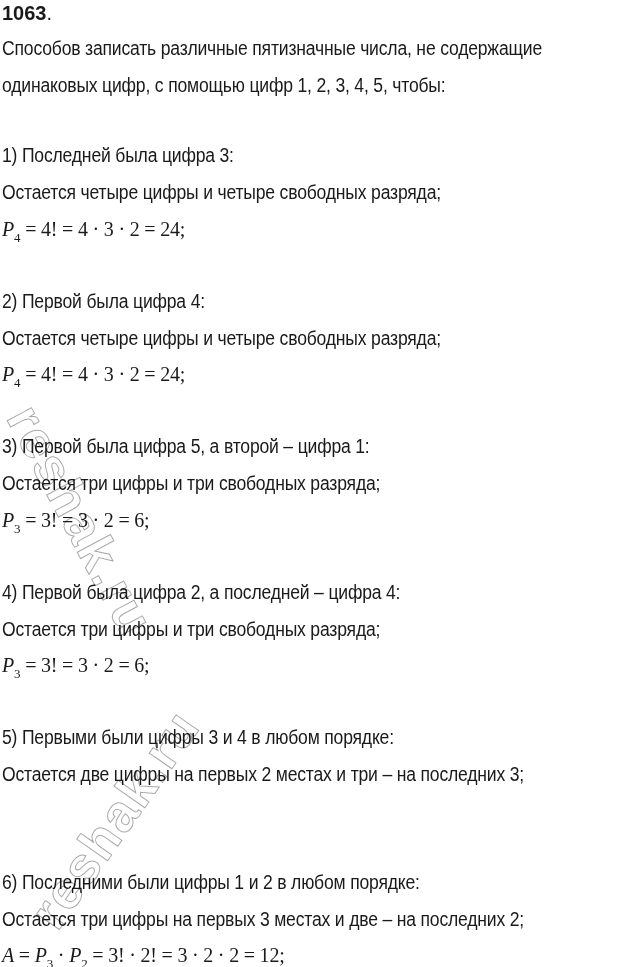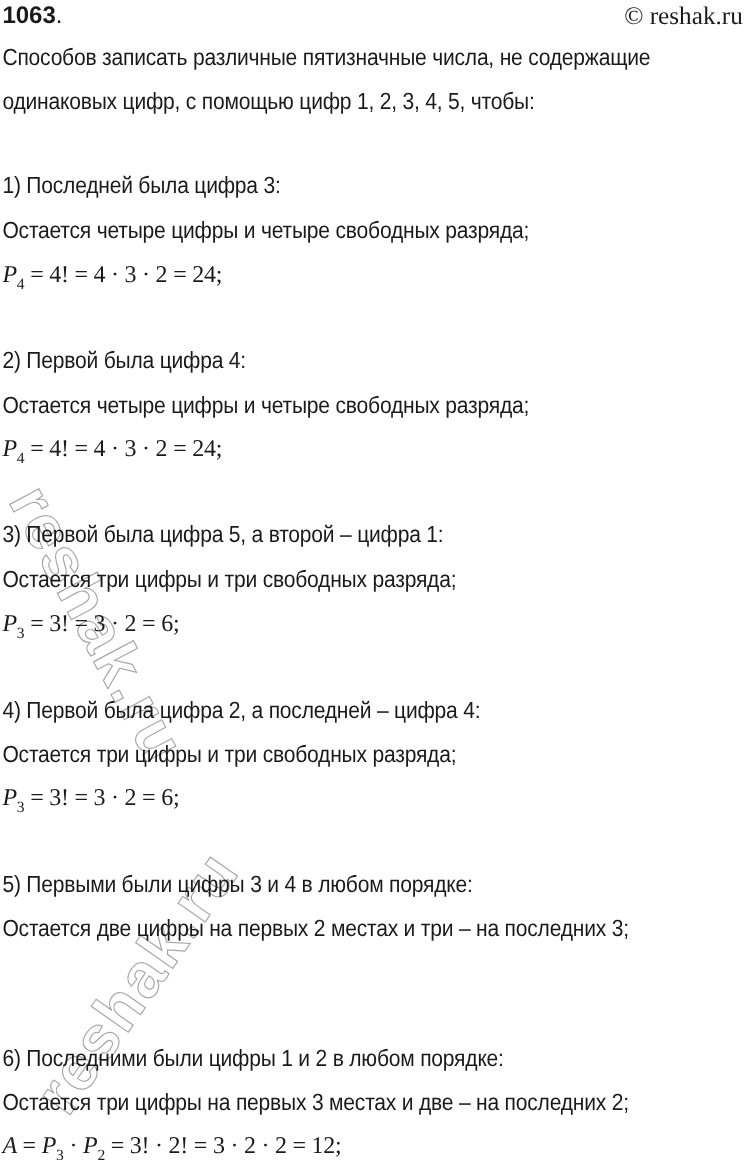--- a/index.html
+++ b/index.html
@@ -30,21 +30,20 @@
   }
   .wm1 { left: -20px; top: 470px; transform: rotate(62deg); transform-origin: left top; left: 48px; top: 395px; }
   .wm2 { left: 60px; top: 790px; transform: rotate(-55deg); transform-origin: left top; left: 18px; top: 905px; }
 </style>
 </head>
 <body>
 
 <div class="page">
 
   <div class="title"><b>1063</b><span>.</span></div>
-  <div class="copyright">© reshak.ru</div>
 
   <div class="line" style="top:35px">Способов записать различные пятизначные числа, не содержащие</div>
   <div class="line" style="top:72px">одинаковых цифр, с помощью цифр 1, 2, 3, 4, 5, чтобы:</div>
 
   <div class="line" style="top:142px">1) Последней была цифра 3:</div>
   <div class="line" style="top:179px">Остается четыре цифры и четыре свободных разряда;</div>
   <div class="line formula" style="top:216px"><span class="var">P</span><span class="sub">4</span><span> = 4! = 4 · 3 · 2 = 24;</span></div>
 
   <div class="line" style="top:288px">2) Первой была цифра 4:</div>
   <div class="line" style="top:325px">Остается четыре цифры и четыре свободных разряда;</div>

